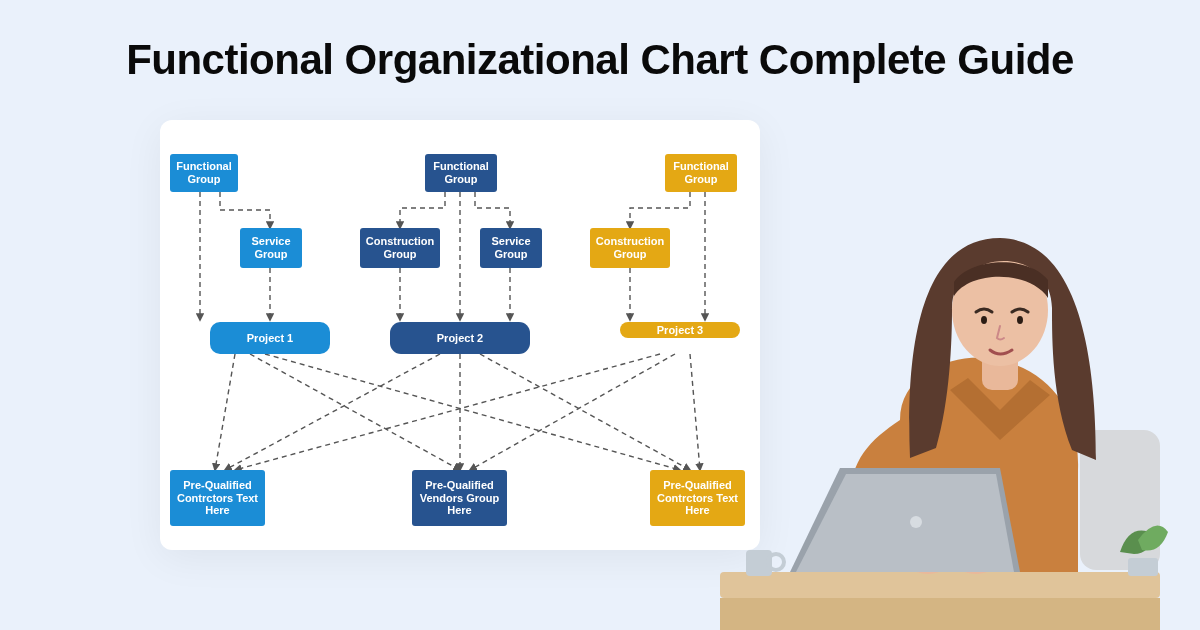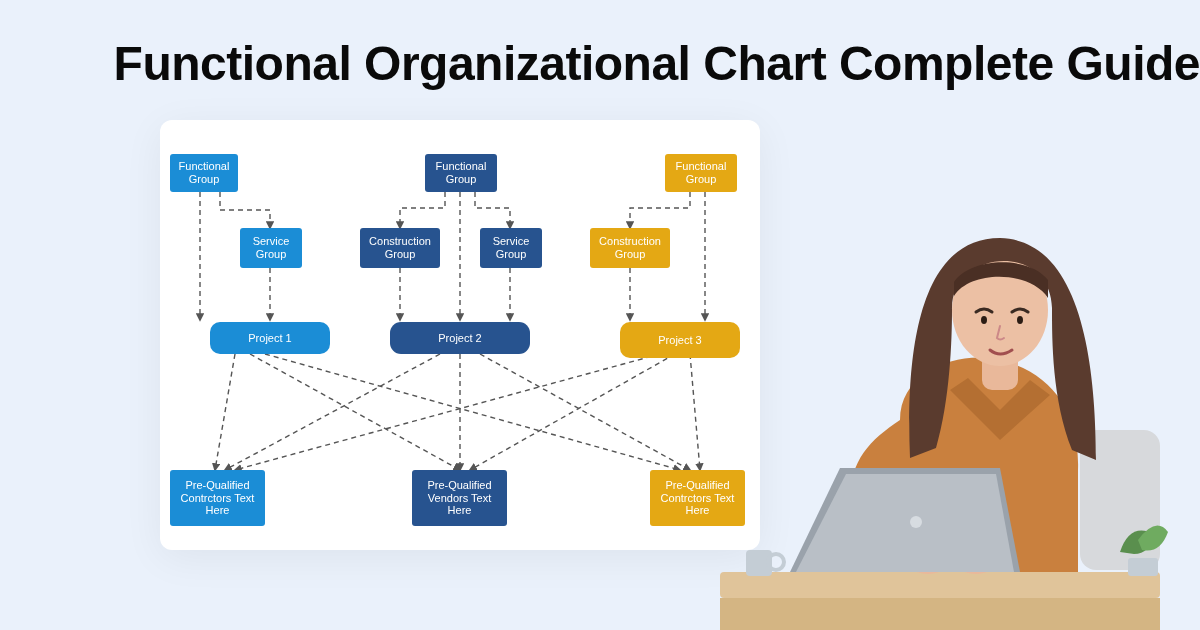--- a/index.html
+++ b/index.html
@@ -7,41 +7,41 @@
   body {
     background: #eaf1fb;
     font-family: Arial, Helvetica, sans-serif;
     position: relative;
   }
   .title {
     position: absolute;
     top: 36px;
     left: 0;
     width: 100%;
-    text-align: right;
-    font-size: 48px;
+    text-align: center;
+    font-size: 42px;
     font-weight: 900;
     color: #0a0a0a;
     letter-spacing: -0.5px;
   }
   .card {
     position: absolute;
     top: 120px;
     left: 160px;
     width: 600px;
     height: 430px;
     background: #ffffff;
     border-radius: 12px;
     box-shadow: 0 8px 40px rgba(0,0,0,0.06);
   }
   .node {
     position: absolute;
     color: #fff;
     font-size: 11px;
-    font-weight: 400;
+    font-weight: 700;
     line-height: 1.15;
     text-align: center;
     display: flex;
     align-items: center;
     justify-content: center;
     padding: 2px 4px;
   }
   .rect { border-radius: 3px; }
   .pill { border-radius: 10px; }
   .c-azure  { background: #1b8dd6; }
@@ -100,25 +100,25 @@
 
   <div class="node rect c-azure" style="left:10px;  top:34px;  width:68px; height:38px;">Functional Group</div>
   <div class="node rect c-azure" style="left:80px;  top:108px; width:62px; height:40px;">Service Group</div>
   <div class="node pill c-azure" style="left:10px;  top:202px; width:120px;height:32px;margin-left:40px;">Project 1</div>
   <div class="node rect c-azure" style="left:10px;  top:350px; width:95px; height:56px;">Pre-Qualified Contrctors Text Here</div>
 
   <div class="node rect c-navy" style="left:265px; top:34px;  width:72px; height:38px;">Functional Group</div>
   <div class="node rect c-navy" style="left:200px; top:108px; width:80px; height:40px;">Construction Group</div>
   <div class="node rect c-navy" style="left:320px; top:108px; width:62px; height:40px;">Service Group</div>
   <div class="node pill c-navy" style="left:230px; top:202px; width:140px;height:32px;border-radius:11px;">Project 2</div>
-  <div class="node rect c-navy" style="left:252px; top:350px; width:95px; height:56px;">Pre-Qualified Vendors Text Here</div>
+  <div class="node rect c-navy" style="left:252px; top:350px; width:95px; height:56px;">Pre-Qualified Vendors Group Here</div>
 
   <div class="node rect c-gold" style="left:505px; top:34px;  width:72px; height:38px;">Functional Group</div>
   <div class="node rect c-gold" style="left:430px; top:108px; width:80px; height:40px;">Construction Group</div>
-  <div class="node pill c-gold" style="left:460px; top:202px; width:120px;height:36px;">Project 3</div>
+  <div class="node pill c-gold" style="left:460px; top:202px; width:120px;height:16px;">Project 3</div>
   <div class="node rect c-gold" style="left:490px; top:350px; width:95px; height:56px;">Pre-Qualified Contrctors Text Here</div>
 
 </div>
 
 <div class="scene">
   <svg viewBox="0 0 480 430">
 
     <rect x="380" y="230" width="80" height="140" rx="16" fill="#d7d9dc"></rect>
 
     <rect x="20" y="372" width="440" height="26" rx="4" fill="#e0c49a"></rect>

